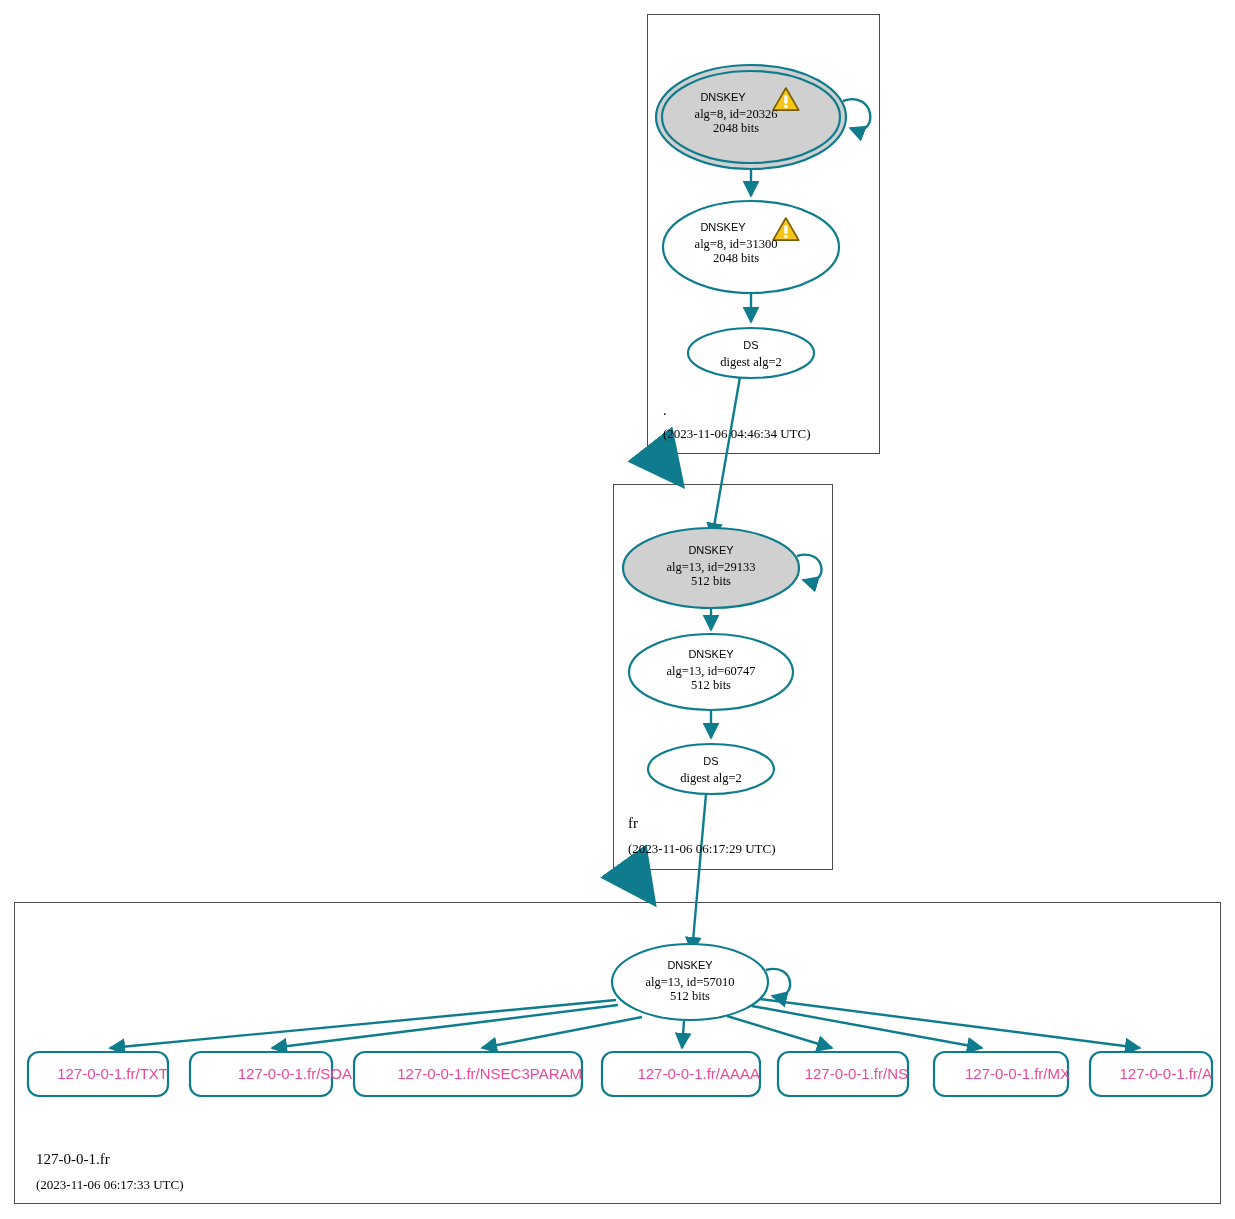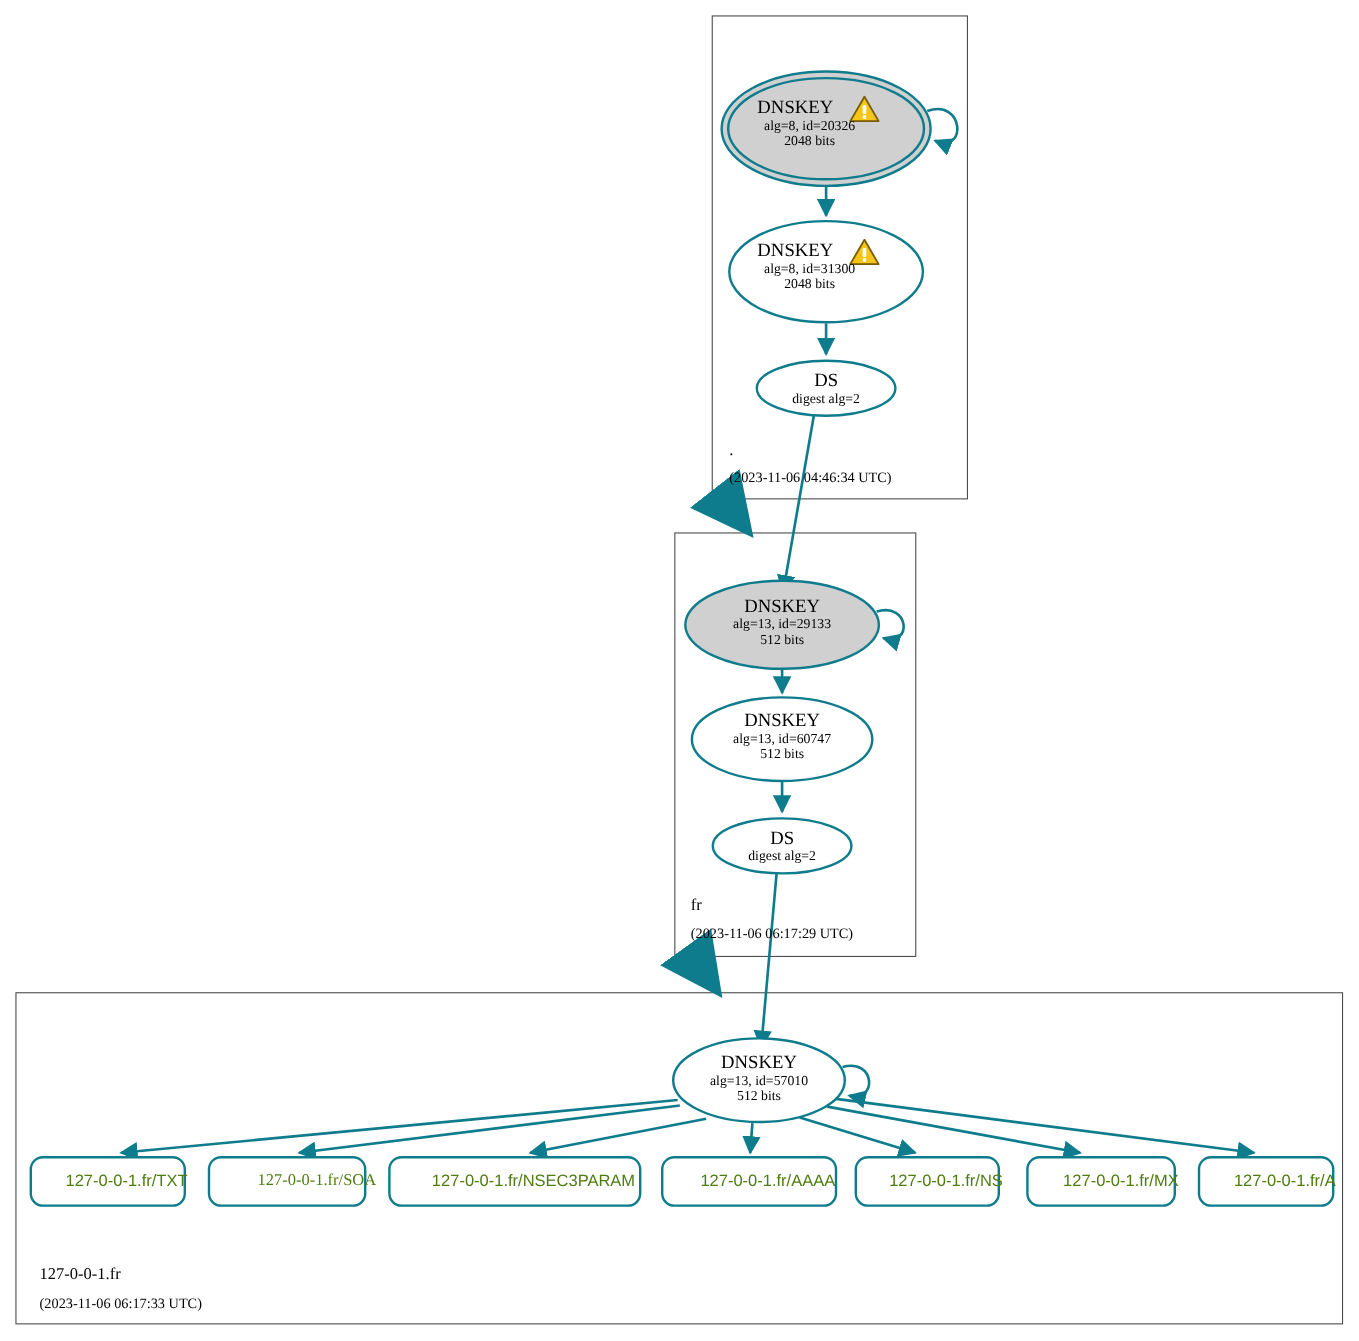--- a/index.html
+++ b/index.html
@@ -40,38 +40,37 @@
 
   
   .node-text {
     position: absolute;
     text-align: center;
     color: #000000;
     white-space: nowrap;
     pointer-events: none;
   }
   .nt-title {
-    font-family: Liberation Serif, serif;
-    font-size: 17px;
+    font-family: Liberation Sans, sans-serif;
+    font-size: 11px;
     line-height: 19px;
   }
   .nt-sub {
     font-family: "Liberation Serif", serif;
     font-size: 12.5px;
     line-height: 14px;
   }
   .rr-text {
     position: absolute;
-    text-align: center;
+    text-align: right;
     font-family: "Liberation Sans", sans-serif;
     font-size: 15px;
-    color: #4d7c0f;
+    color: #ec4899;
     white-space: nowrap;
     pointer-events: none;
-    padding-left: 17px;
   }
 </style>
 </head>
 <body>
 
 <div id="canvas">
 
   <div class="zone-box" style="left:647px; top:14px; width:233px; height:440px;"></div>
   <div class="zone-box" style="left:613px; top:484px; width:220px; height:386px;"></div>
   <div class="zone-box" style="left:14px; top:902px; width:1207px; height:302px;"></div>
@@ -185,21 +184,21 @@
     <div class="nt-sub">digest alg=2</div>
   </div>
 
   <div class="node-text" style="left:605px; top:956px; width:170px;">
     <div class="nt-title">DNSKEY</div>
     <div class="nt-sub">alg=13, id=57010</div>
     <div class="nt-sub">512 bits</div>
   </div>
 
   <div class="rr-text" style="left:28px; top:1065px; width:140px;">127-0-0-1.fr/TXT</div>
-  <div class="rr-text" style="left:190px; top:1065px; width:162px;font-family:Liberation Serif, serif;">127-0-0-1.fr/SOA</div>
+  <div class="rr-text" style="left:190px; top:1065px; width:162px;">127-0-0-1.fr/SOA</div>
   <div class="rr-text" style="left:354px; top:1065px; width:228px;">127-0-0-1.fr/NSEC3PARAM</div>
   <div class="rr-text" style="left:602px; top:1065px; width:158px;">127-0-0-1.fr/AAAA</div>
   <div class="rr-text" style="left:778px; top:1065px; width:130px;">127-0-0-1.fr/NS</div>
   <div class="rr-text" style="left:934px; top:1065px; width:136px;">127-0-0-1.fr/MX</div>
   <div class="rr-text" style="left:1090px; top:1065px; width:122px;">127-0-0-1.fr/A</div>
 
   <div class="zone-label zone-name" style="left:663px; top:402px;">.</div>
   <div class="zone-label zone-time" style="left:663px; top:426px;text-align:right;">(2023-11-06 04:46:34 UTC)</div>
 
   <div class="zone-label zone-name" style="left:628px; top:815px;">fr</div>

